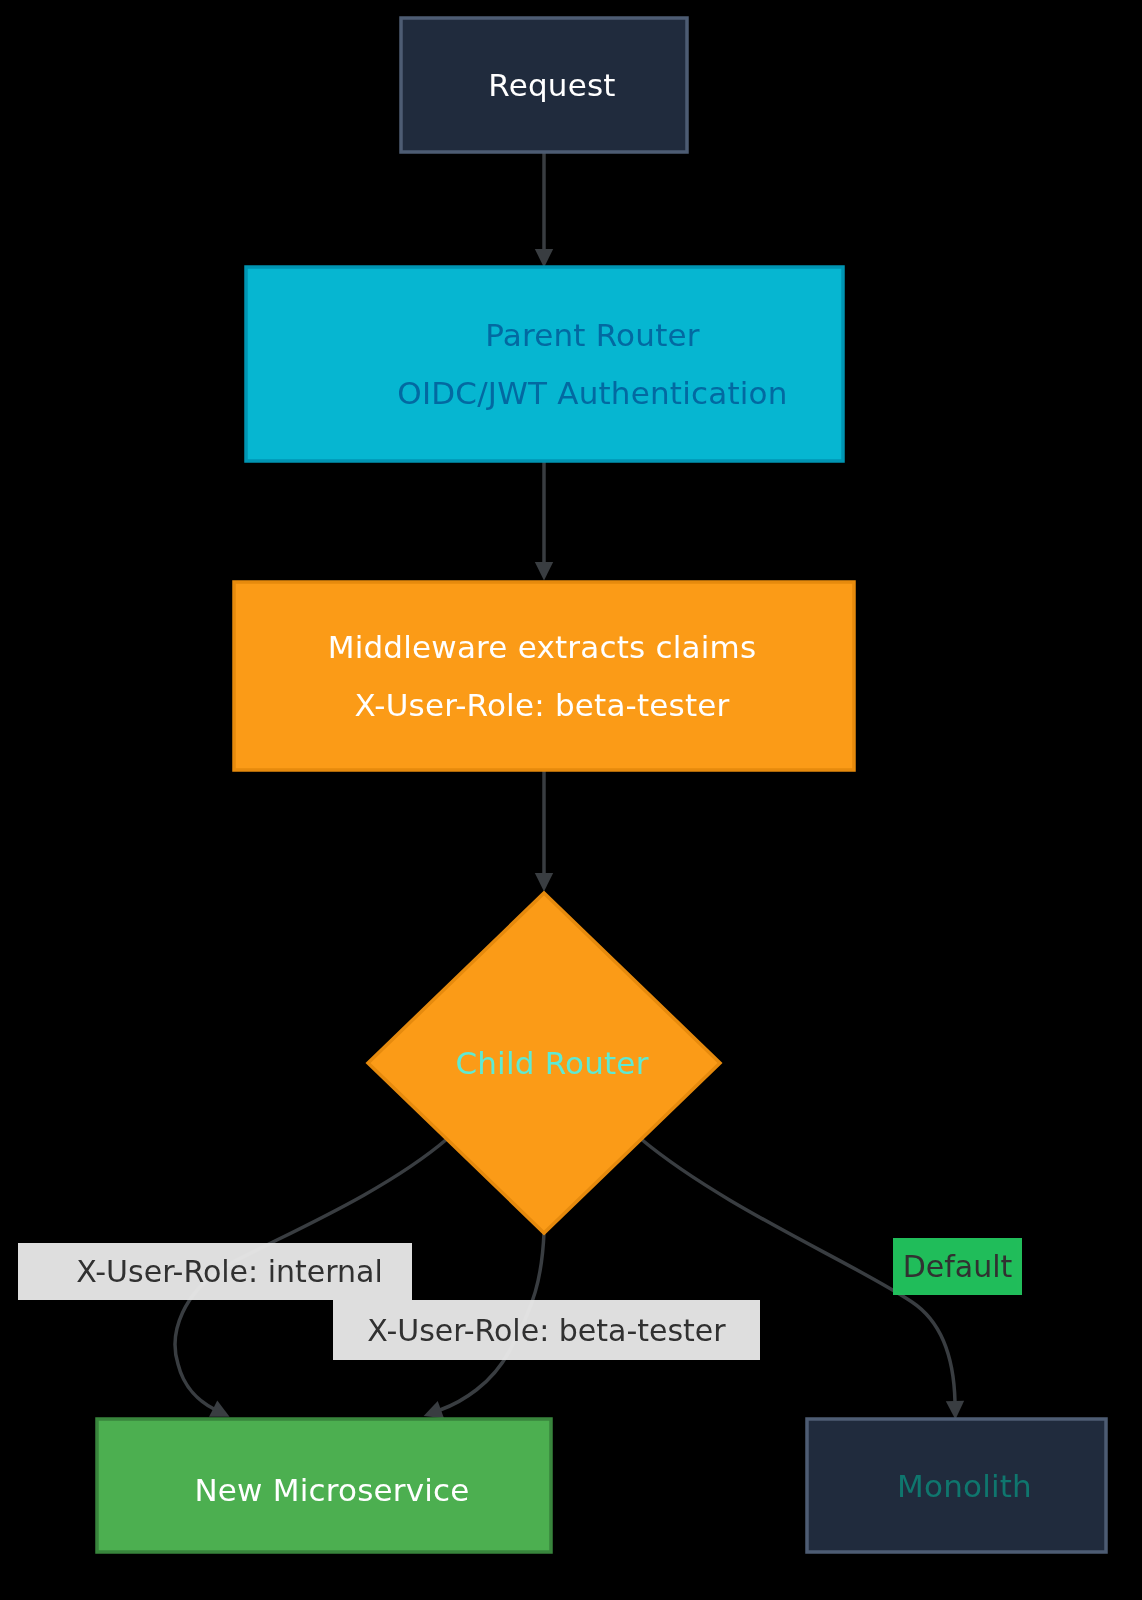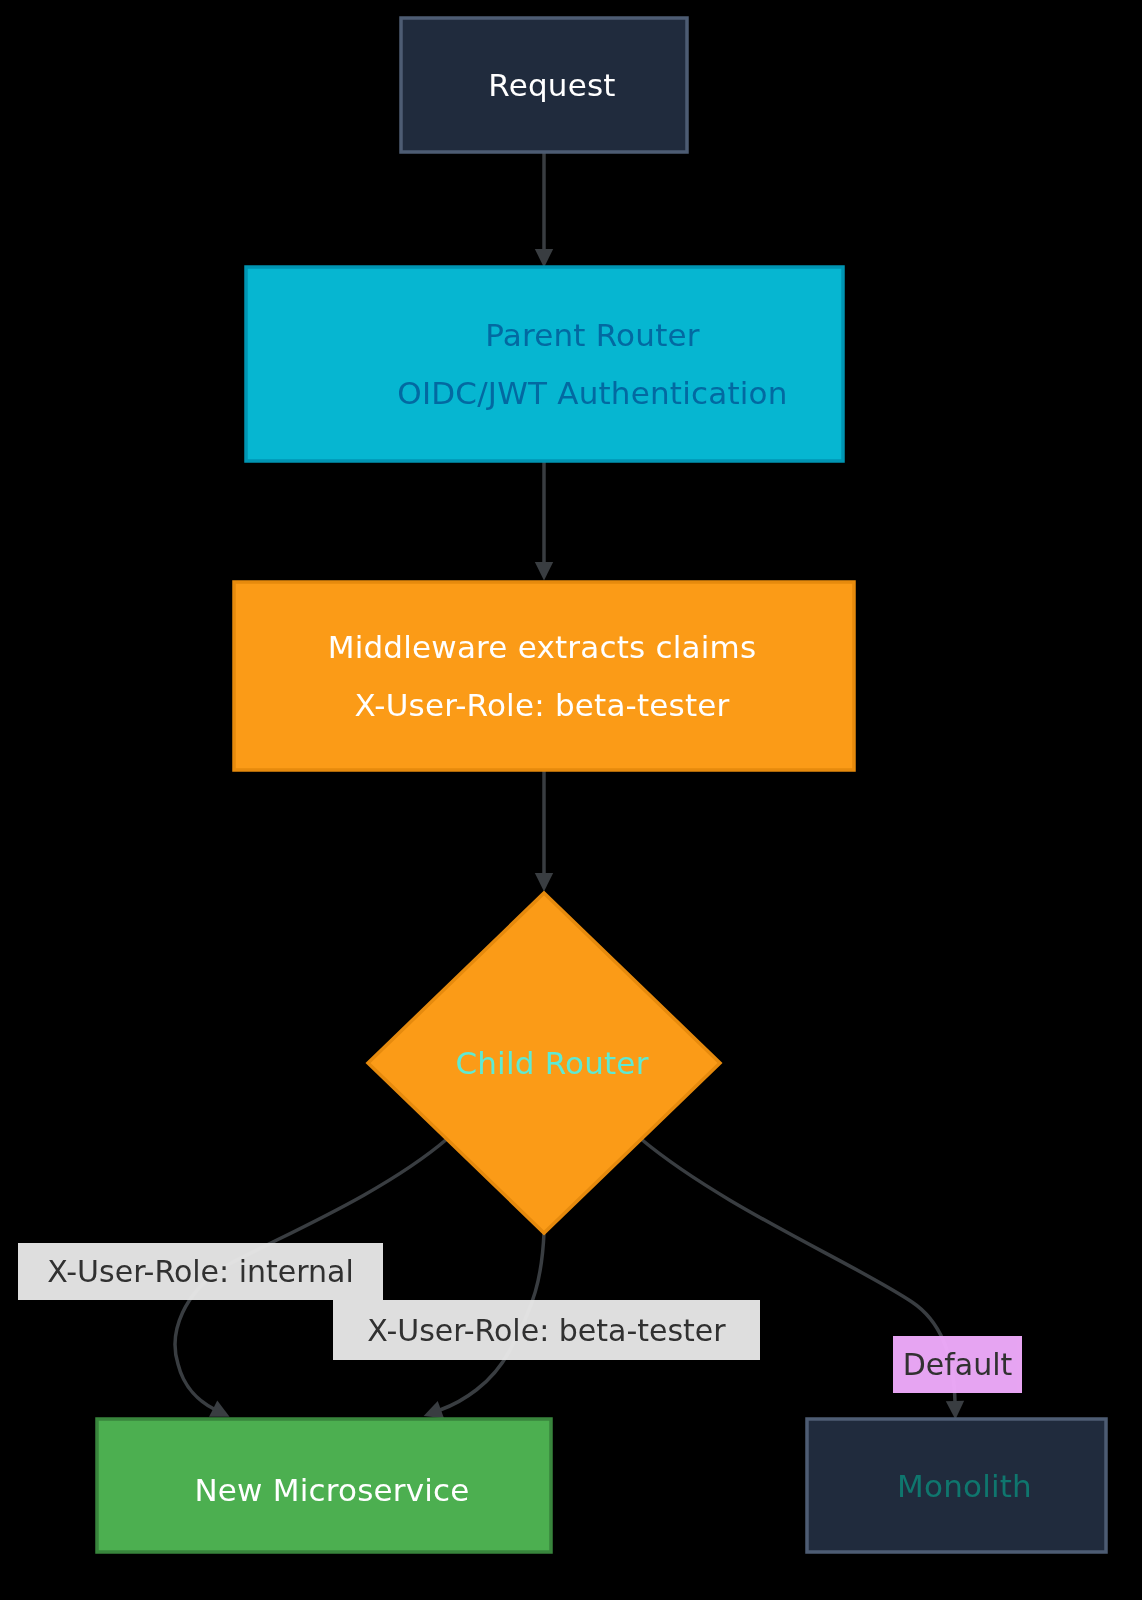--- a/index.html
+++ b/index.html
@@ -96,25 +96,25 @@
 
     <div class="node-label" style="left: 236px; top: 582px; width: 596px; height: 188px; color: rgb(255, 255, 255);">
       <span class="line">Middleware extracts claims</span>
       <span class="line">X-User-Role: beta-tester</span>
     </div>
 
     <div class="node-label" style="left: 368px; top: 893px; width: 352px; height: 340px; color: #5eead4;">
       <span class="line">Child Router</span>
     </div>
 
-    <div class="edge-chip" style="left: 18px; top: 1243px; width: 365px; height: 57px; background: rgb(232, 232, 232); color: rgb(51, 51, 51);">X-User-Role: internal</div>
+    <div class="edge-chip" style="left: 18px; top: 1243px; width: 365px; height: 57px; background: rgb(232, 232, 232); color: rgb(51, 51, 51); padding-left: 29px;">X-User-Role: internal</div>
 
     <div class="edge-chip" style="left: 333px; top: 1300px; width: 427px; height: 60px; background: rgb(232, 232, 232); color: rgb(51, 51, 51);">X-User-Role: beta-tester</div>
 
-    <div class="edge-chip" style="left: 893px; top: 1336px; width: 129px; height: 57px; background: #f0abfc; color: rgb(51, 51, 51);">Default</div>
+    <div class="edge-chip" style="left: 893px; top: 1238px; width: 129px; height: 57px; background: #22c55e; color: rgb(51, 51, 51);">Default</div>
 
     <div class="node-label" style="left: 97px; top: 1419px; width: 454px; height: 141px; color: rgb(255, 255, 255);">
       <span class="line">New Microservice</span>
     </div>
 
     <div class="node-label" style="left: 807px; top: 1419px; width: 299px; height: 133px; color: #0f766e;">
       <span class="line">Monolith</span>
     </div>
 
   </div>

